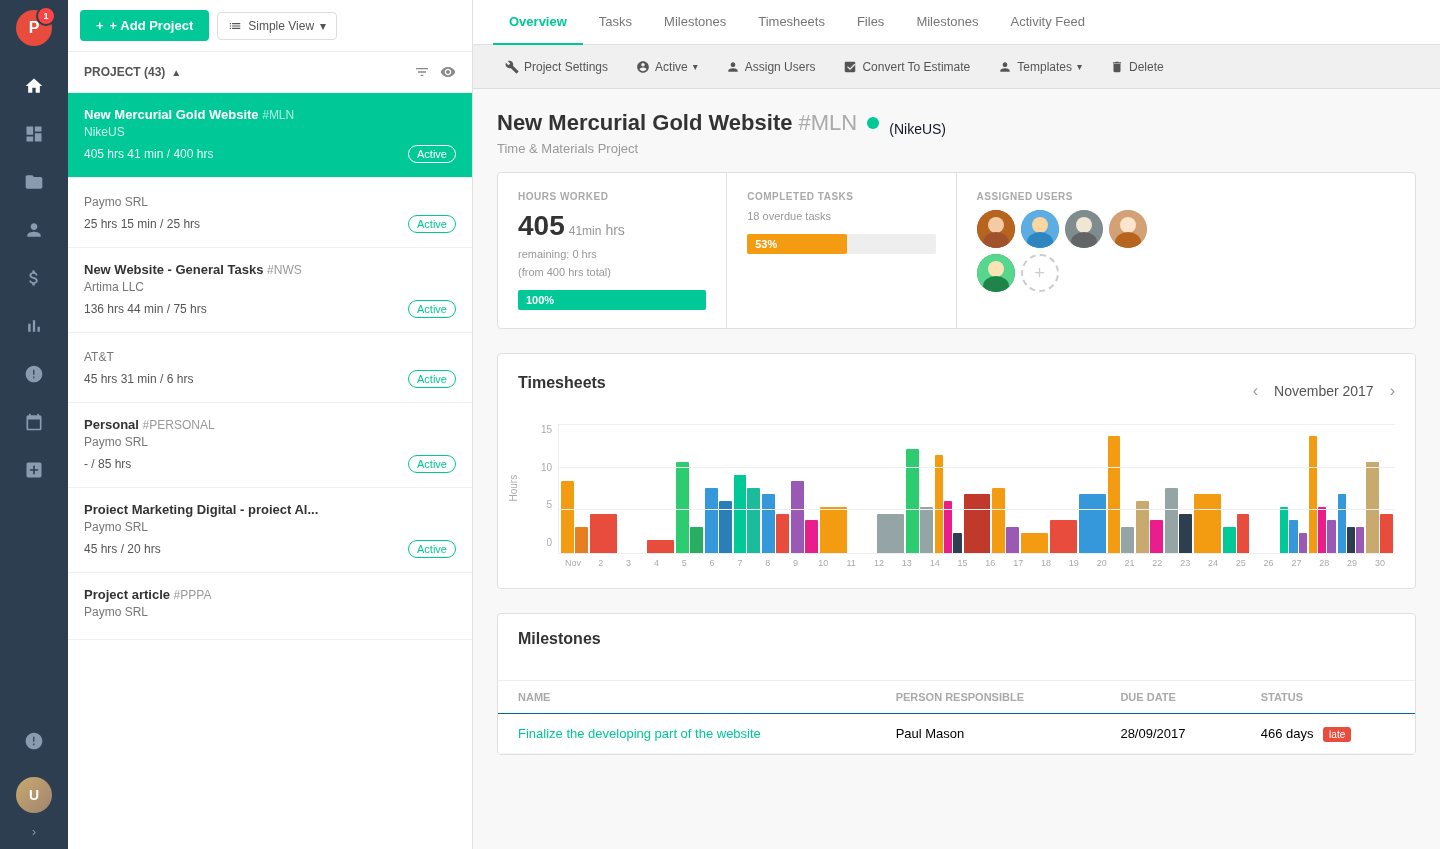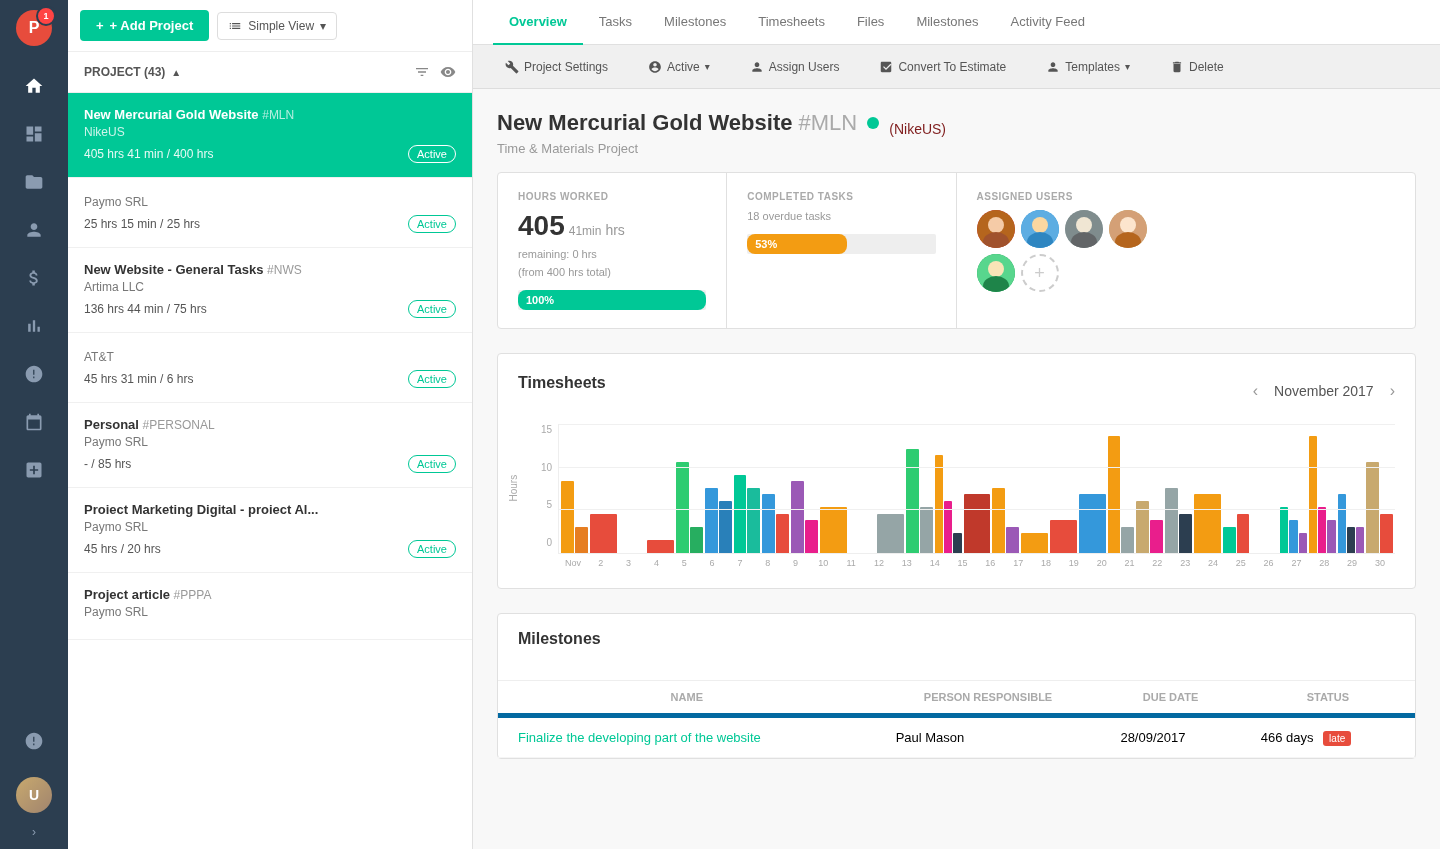--- a/index.html
+++ b/index.html
@@ -164,21 +164,21 @@
       border-bottom-color: #00c896;
       font-weight: 600;
     }
 
     
     .toolbar {
       background: #f0f0f0;
       padding: 0 20px;
       display: flex;
       align-items: center;
-      gap: 16px;
+      gap: 4px;
       border-bottom: 1px solid #ddd;
       height: 44px;
     }
     .toolbar-btn {
       display: flex; align-items: center; gap: 5px;
       padding: 6px 12px;
       border: none;
       background: transparent;
       font-size: 12px;
       color: #555;
@@ -201,21 +201,21 @@
     .project-title {
       font-size: 22px; font-weight: 600; color: #333;
     }
     .project-title .tag { color: #aaa; font-weight: 400; }
     .project-dot {
       width: 12px; height: 12px;
       border-radius: 50%;
       background: #00c896;
     }
     .project-client-tag {
-      font-size: 14px; color: #7f1d1d; margin-top: 12px;
+      font-size: 14px; color: #0f172a; margin-top: 12px;
     }
     .project-type {
       font-size: 13px; color: #999; margin-bottom: 16px;
     }
 
     
     .stats-row {
       display: grid;
       grid-template-columns: 1fr 1fr 1fr 1fr;
       gap: 0;
@@ -244,21 +244,21 @@
     }
     .progress-track {
       height: 20px;
       background: #eee;
       border-radius: 2px;
       overflow: visible;
       position: relative;
     }
     .progress-fill {
       height: 100%;
-      border-radius: 8px;
+      border-radius: 2px;
       display: flex;
       align-items: center;
       padding-left: 8px;
     }
     .progress-fill.teal { background: #00c896; }
     .progress-fill.orange { background: #f39c12; }
     .progress-label-inside {
       font-size: 11px; color: white; font-weight: 600;
     }
     .add-user-circle {
@@ -307,22 +307,22 @@
       border-bottom: 1px solid #eee;
     }
     .milestones-table {
       width: 100%;
       border-collapse: collapse;
     }
     .milestones-table th {
       font-size: 11px; font-weight: 600; color: #aaa;
       text-transform: uppercase;
       padding: 10px 20px;
-      text-align: center;
-      border-bottom: 5px solid #0369a1;
+      text-align: left;
+      border-bottom: 1px solid #0369a1;
     }
     .milestones-table td {
       padding: 12px 20px;
       font-size: 13px;
       border-bottom: 1px solid #f5f5f5;
     }
     .milestone-name { color: #00c896; }
     .late-badge {
       background: #e74c3c;
       color: white;

